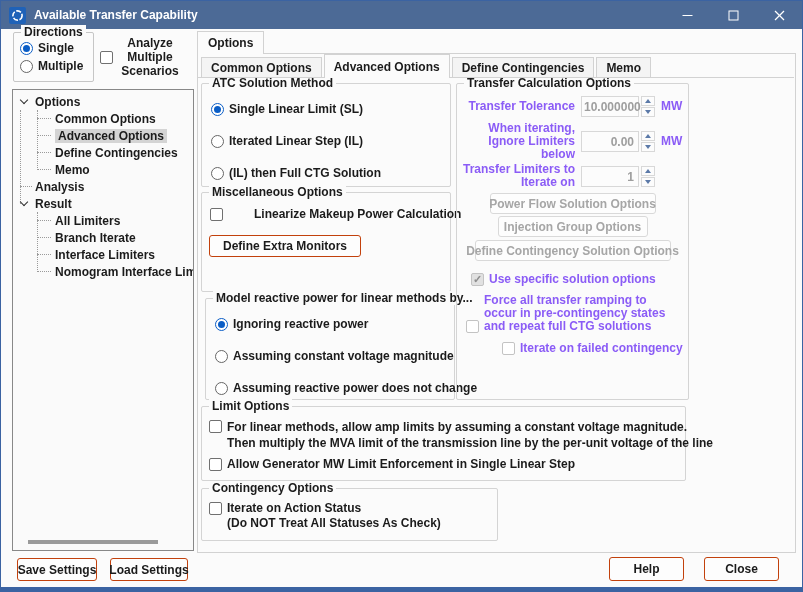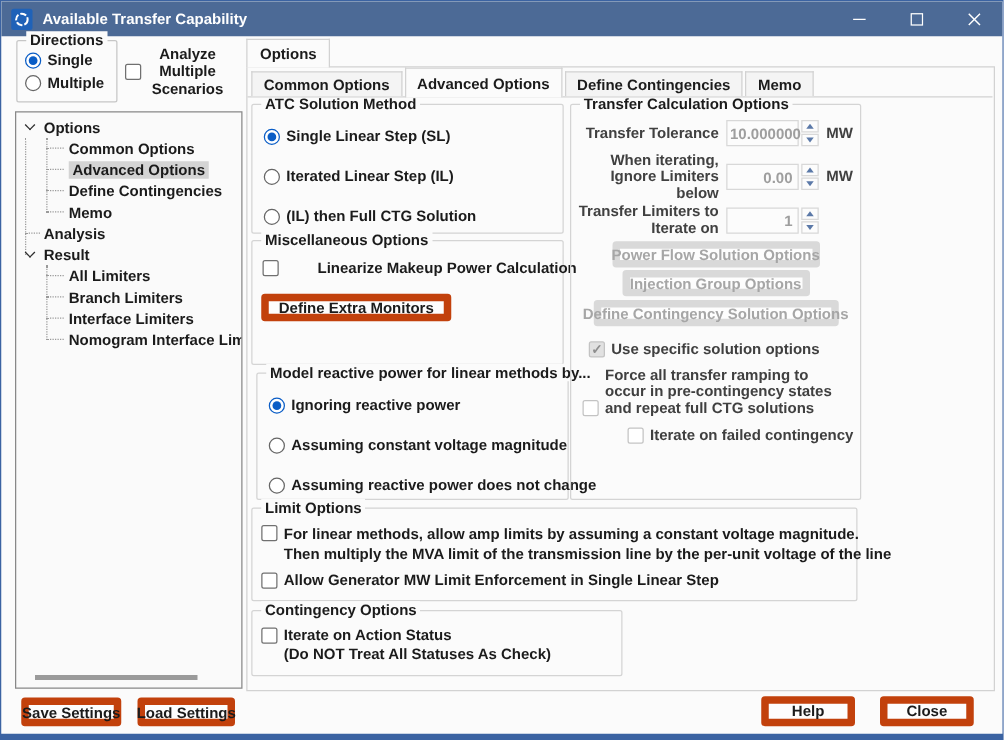--- a/index.html
+++ b/index.html
@@ -63,25 +63,25 @@
   
   .radio { width:13px; height:13px; border-radius:50%; border:1px solid #666666; background:#fff; position:relative; flex:none; }
   .radio.sel { border-color:#0a5dc6; }
   .radio.sel::after { content:""; position:absolute; inset:2px; border-radius:50%; background:#0a5dc6; }
 
   .cb { width:13px; height:13px; border:1px solid #707070; border-radius:2px; background:#fff; flex:none; position:relative; }
   .cb.dis { border-color:#c3c3c3; }
   .cb.chkdis { border-color:#c3c3c3; background:#e1e1e1; }
   .cb.chkdis::after { content:"\2713"; position:absolute; left:1px; top:-1px; font-size:11px; color:#8e8e8e; }
 
-  .btn { position:absolute; border:6px solid #c2410c; border-radius:3px; background:#fdfdfd;
+  .btn { position:absolute; border:1px solid #c2410c; border-radius:3px; background:#fdfdfd;
          display:flex; align-items:center; justify-content:center; white-space:nowrap; }
   .btn.dim-btn { color:#a6a6a6; border-color:#d9d9d9; }
 
-  .dim { color:#404040; }
+  .dim { color:#8b5cf6; }
 
   
   .atc { left:200px; top:82px; width:250px; height:104px; }
   .misc { left:200px; top:191px; width:250px; height:100px; }
   .reactive { left:204px; top:297px; width:250px; height:102px; }
   .transfer { left:455px; top:82px; width:233px; height:317px; }
   .limit { left:200px; top:405px; width:485px; height:75px; }
   .ctg { left:200px; top:487px; width:297px; height:53px; }
 
   .vrows { padding:16px 0 0 9px; display:flex; flex-direction:column; gap:14px; }
@@ -206,21 +206,21 @@
       <div class="trow root">
         <span class="chev-box">
             <i class="chev"></i>
           </span>
         <span class="tlabel">Result</span>
       </div>
       <div class="trow child">
         <span class="tlabel">All Limiters</span>
       </div>
       <div class="trow child">
-        <span class="tlabel">Branch Limiters</span>
+        <span class="tlabel">Branch Iterate</span>
       </div>
       <div class="trow child">
         <span class="tlabel">Interface Limiters</span>
       </div>
       <div class="trow child">
         <span class="tlabel">Nomogram Interface Limite</span>
       </div>
     </div>
     <div class="hscroll"></div>
   </div>
@@ -243,21 +243,21 @@
     <div class="tab">
       <span>Memo</span>
     </div>
   </div>
 
   <div class="grp atc">
     <span class="gtitle">ATC Solution Method</span>
     <div class="vrows">
       <div class="row">
         <span class="radio sel"></span>
-        <span>Single Linear Step (SL)</span>
+        <span>Single Linear Limit (SL)</span>
       </div>
       <div class="row">
         <span class="radio"></span>
         <span>Iterated Linear Step (IL)</span>
       </div>
       <div class="row">
         <span class="radio"></span>
         <span>(IL) then Full CTG Solution</span>
       </div>
     </div>

